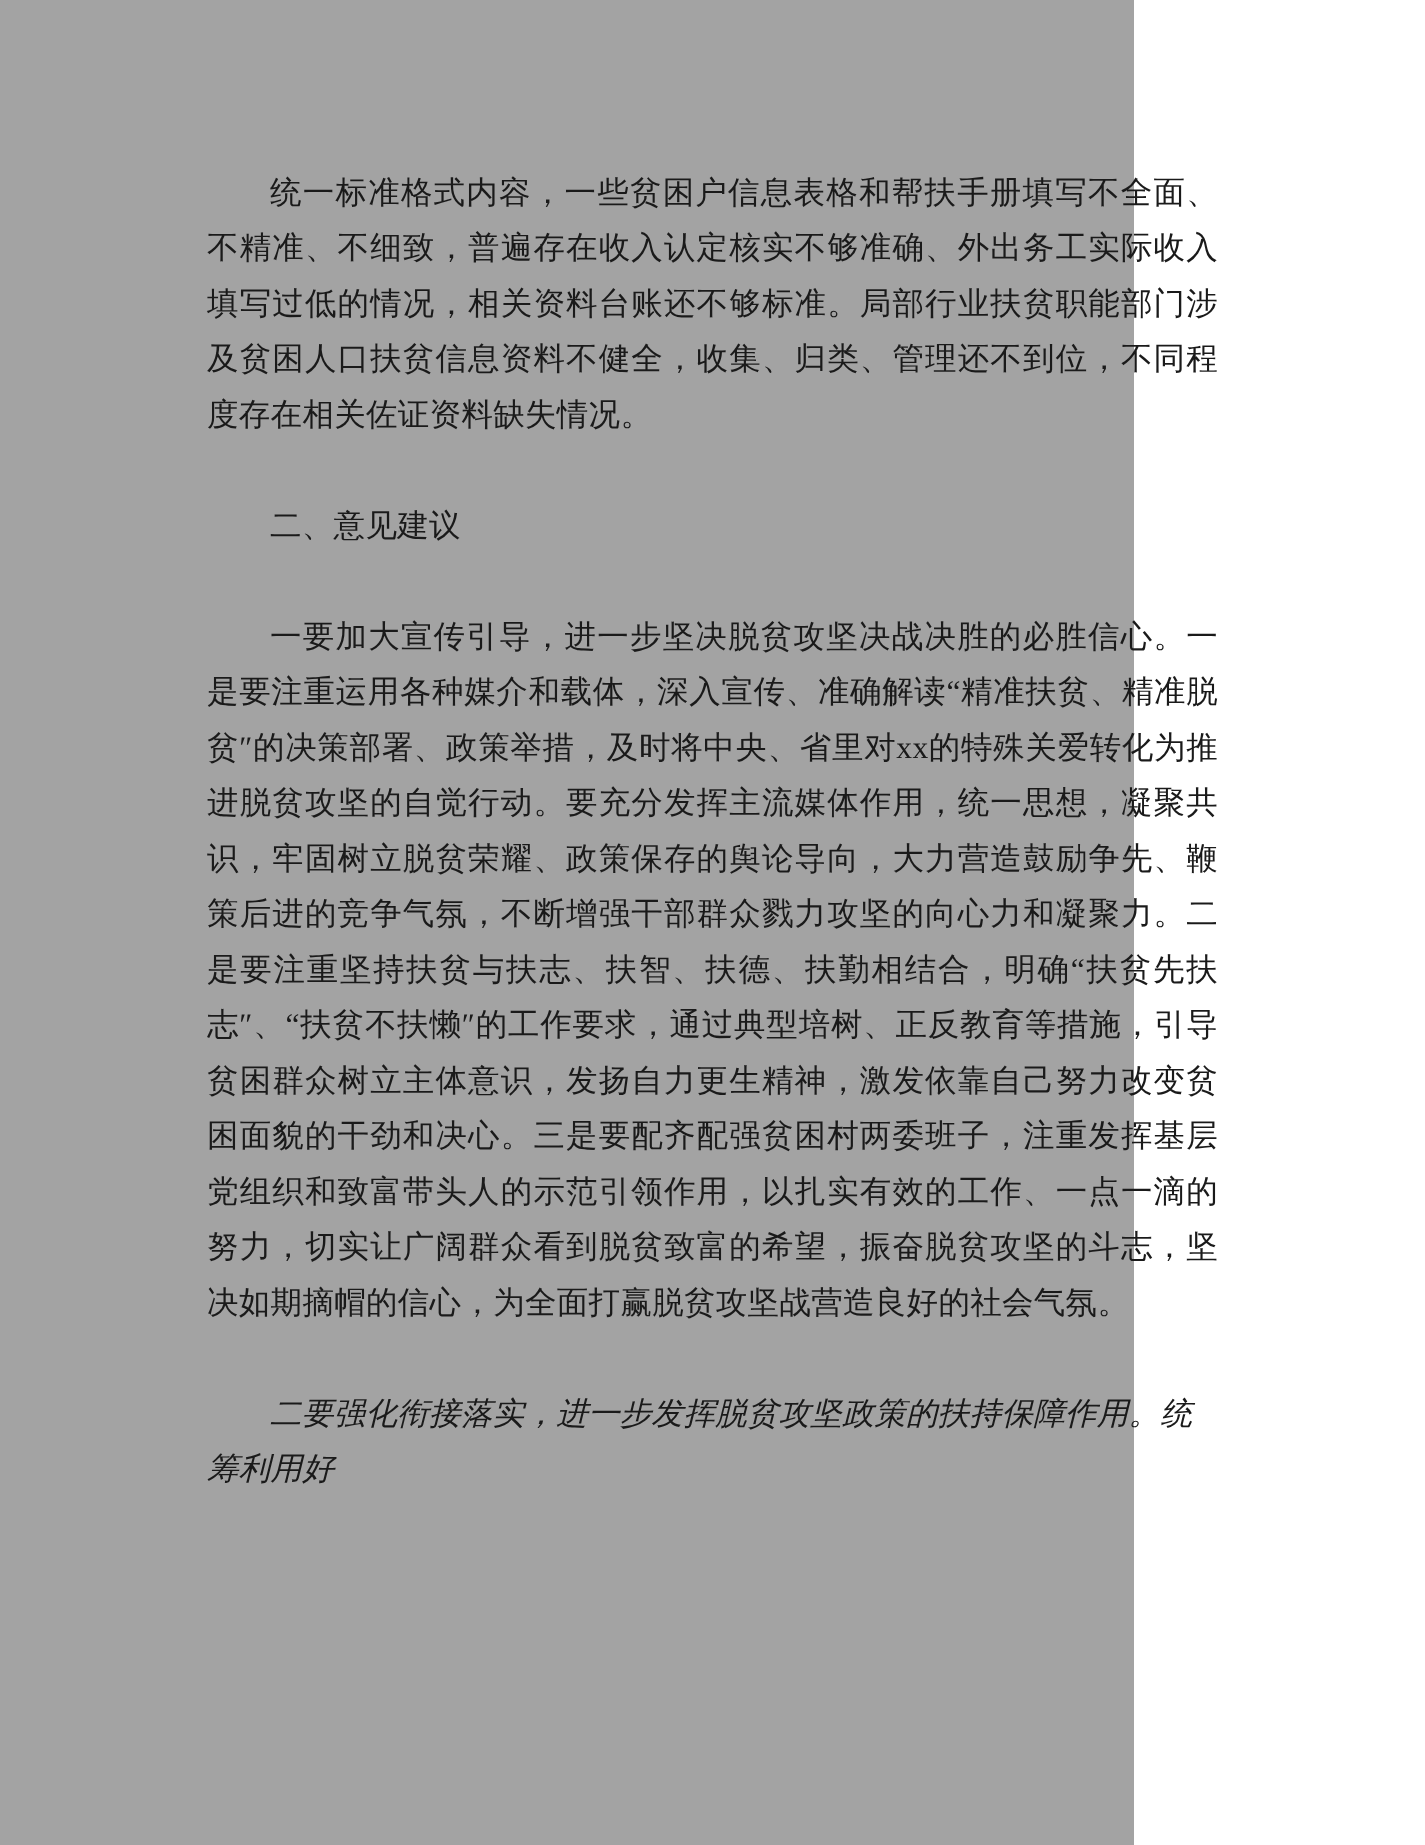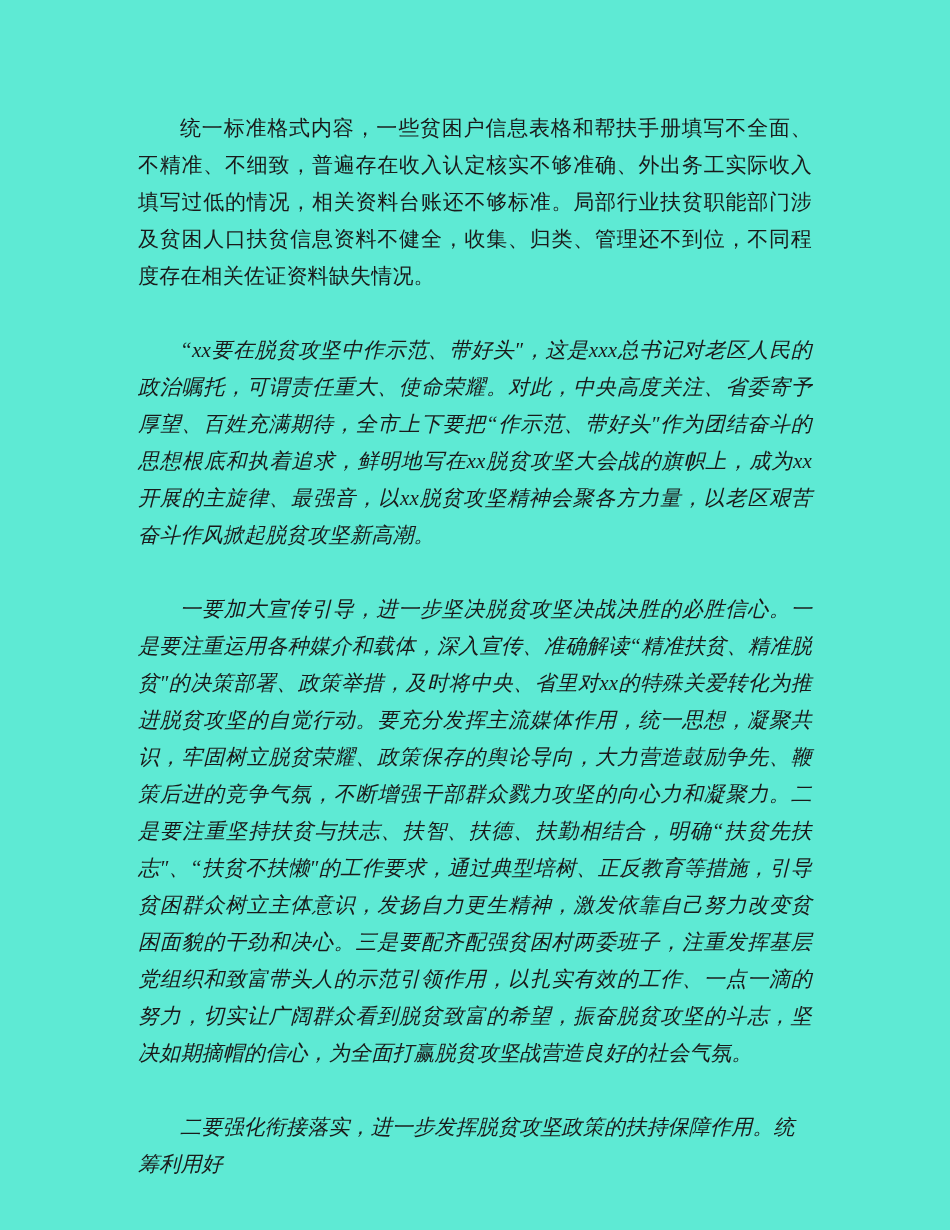--- a/index.html
+++ b/index.html
@@ -9,23 +9,23 @@
   }
   body {
     width: 950px;
     height: 1230px;
     overflow: hidden;
     font-family: "Liberation Serif", "DejaVu Serif", serif;
     color: #1a1a1a;
   }
   .page {
     position: relative;
-    width: 950px;
+    width: 756px;
     height: 1230px;
-    background: #5eead4;
+    background: #a3a3a3;
     box-sizing: border-box;
     padding: 110px 138px 0 138px;
   }
   .doc-body {
     width: 674px;
   }
   .para {
     margin: 0;
     font-size: 21px;
     line-height: 37px;
@@ -60,21 +60,21 @@
   }
 </style>
 </head>
 <body>
 
 <div class="page">
   <div class="doc-body">
 
     <p class="para">统一标准格式内容，一些贫困户信息表格和帮扶手册填写不全面、不精准、不细致，普遍存在收入认定核实不够准确、外出务工实际收入填写过低的情况，相关资料台账还不够标准。局部行业扶贫职能部门涉及贫困人口扶贫信息资料不健全，收集、归类、管理还不到位，不同程度存在相关佐证资料缺失情况。</p>
 
+    <h2 class="heading spaced-above">二、意见建议</h2>
 
-    <p class="para">“xx要在脱贫攻坚中作示范、带好头″，这是xxx总书记对老区人民的政治嘱托，可谓责任重大、使命荣耀。对此，中央高度关注、省委寄予厚望、百姓充满期待，全市上下要把“作示范、带好头″作为团结奋斗的思想根底和执着追求，鲜明地写在xx脱贫攻坚大会战的旗帜上，成为xx开展的主旋律、最强音，以xx脱贫攻坚精神会聚各方力量，以老区艰苦奋斗作风掀起脱贫攻坚新高潮。</p>
 
     <p class="para">一要加大宣传引导，进一步坚决脱贫攻坚决战决胜的必胜信心。一是要注重运用各种媒介和载体，深入宣传、准确解读“精准扶贫、精准脱贫″的决策部署、政策举措，及时将中央、省里对xx的特殊关爱转化为推进脱贫攻坚的自觉行动。要充分发挥主流媒体作用，统一思想，凝聚共识，牢固树立脱贫荣耀、政策保存的舆论导向，大力营造鼓励争先、鞭策后进的竞争气氛，不断增强干部群众戮力攻坚的向心力和凝聚力。二是要注重坚持扶贫与扶志、扶智、扶德、扶勤相结合，明确“扶贫先扶志″、“扶贫不扶懒″的工作要求，通过典型培树、正反教育等措施，引导贫困群众树立主体意识，发扬自力更生精神，激发依靠自己努力改变贫困面貌的干劲和决心。三是要配齐配强贫困村两委班子，注重发挥基层党组织和致富带头人的示范引领作用，以扎实有效的工作、一点一滴的努力，切实让广阔群众看到脱贫致富的希望，振奋脱贫攻坚的斗志，坚决如期摘帽的信心，为全面打赢脱贫攻坚战营造良好的社会气氛。</p>
 
     <p class="para para-tail">二要强化衔接落实，进一步发挥脱贫攻坚政策的扶持保障作用。统筹利用好</p>
 
   </div>
 </div>
 
 </body></html>

